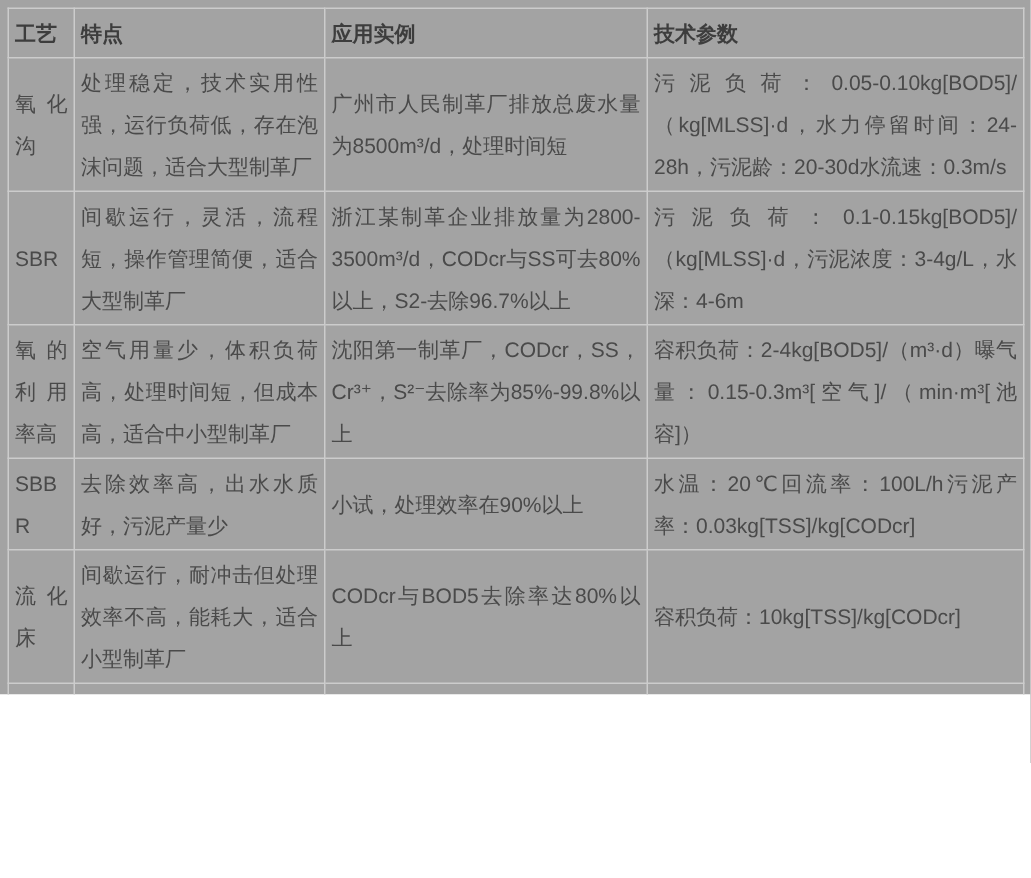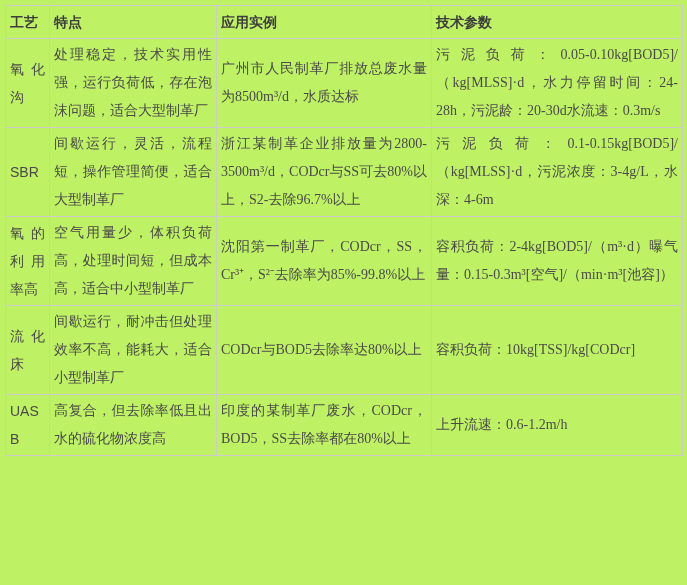--- a/index.html
+++ b/index.html
@@ -3,22 +3,22 @@
 <meta charset="utf-8">
 <style>
   html, body {
     margin: 0;
     padding: 0;
     background: #ffffff;
     font-family: "Liberation Sans", "DejaVu Sans", sans-serif;
   }
   .page {
     width: 687px;
-    height: 585px;
-    background: #bef264;
+    height: 463px;
+    background: #a3a3a3;
     box-sizing: border-box;
     padding: 5px 0 0 5px;
   }
   table.process-table {
     border-collapse: collapse;
     table-layout: fixed;
     width: 677px;
     font-size: 14px;
     color: #4a4a4a;
   }
@@ -38,21 +38,20 @@
     white-space: nowrap;
   }
   td.col-process {
     text-align: justify;
     text-justify: inter-ideograph;
     word-break: break-all;
   }
   td.col-features, td.col-example, td.col-params {
     text-align: justify;
     text-justify: inter-ideograph;
-    font-family: Liberation Serif, serif;
   }
   .w-process { width: 44px; }
   .w-features { width: 167px; margin-left: 31px; }
   .w-example { width: 215px; }
   .w-params { width: 251px; }
 </style>
 </head>
 <body>
 
 <div class="page">
@@ -62,34 +61,40 @@
         <th class="w-process">工艺</th>
         <th class="w-features">特点</th>
         <th class="w-example">应用实例</th>
         <th class="w-params">技术参数</th>
       </tr>
     </thead>
     <tbody>
         <tr>
           <td class="col-process">氧化沟</td>
           <td class="col-features">处理稳定，技术实用性强，运行负荷低，存在泡沫问题，适合大型制革厂</td>
-          <td class="col-example">广州市人民制革厂排放总废水量为8500m³/d，水质达标</td>
+          <td class="col-example">广州市人民制革厂排放总废水量为8500m³/d，处理时间短</td>
           <td class="col-params">污泥负荷：0.05-0.10kg[BOD5]/（kg[MLSS]·d，水力停留时间：24-28h，污泥龄：20-30d水流速：0.3m/s</td>
         </tr>
         <tr>
           <td class="col-process">SBR</td>
           <td class="col-features">间歇运行，灵活，流程短，操作管理简便，适合大型制革厂</td>
           <td class="col-example">浙江某制革企业排放量为2800-3500m³/d，CODcr与SS可去80%以上，S2-去除96.7%以上</td>
           <td class="col-params">污泥负荷：0.1-0.15kg[BOD5]/（kg[MLSS]·d，污泥浓度：3-4g/L，水深：4-6m</td>
         </tr>
         <tr>
           <td class="col-process">氧的利用率高</td>
           <td class="col-features">空气用量少，体积负荷高，处理时间短，但成本高，适合中小型制革厂</td>
           <td class="col-example">沈阳第一制革厂，CODcr，SS，Cr³⁺，S²⁻去除率为85%-99.8%以上</td>
           <td class="col-params">容积负荷：2-4kg[BOD5]/（m³·d）曝气量：0.15-0.3m³[空气]/（min·m³[池容]）</td>
+        </tr>
+        <tr>
+          <td class="col-process">SBBR</td>
+          <td class="col-features">去除效率高，出水水质好，污泥产量少</td>
+          <td class="col-example">小试，处理效率在90%以上</td>
+          <td class="col-params">水温：20℃回流率：100L/h污泥产率：0.03kg[TSS]/kg[CODcr]</td>
         </tr>
         <tr>
           <td class="col-process">流化床</td>
           <td class="col-features">间歇运行，耐冲击但处理效率不高，能耗大，适合小型制革厂</td>
           <td class="col-example">CODcr与BOD5去除率达80%以上</td>
           <td class="col-params">容积负荷：10kg[TSS]/kg[CODcr]</td>
         </tr>
         <tr>
           <td class="col-process">UASB</td>
           <td class="col-features">高复合，但去除率低且出水的硫化物浓度高</td>

